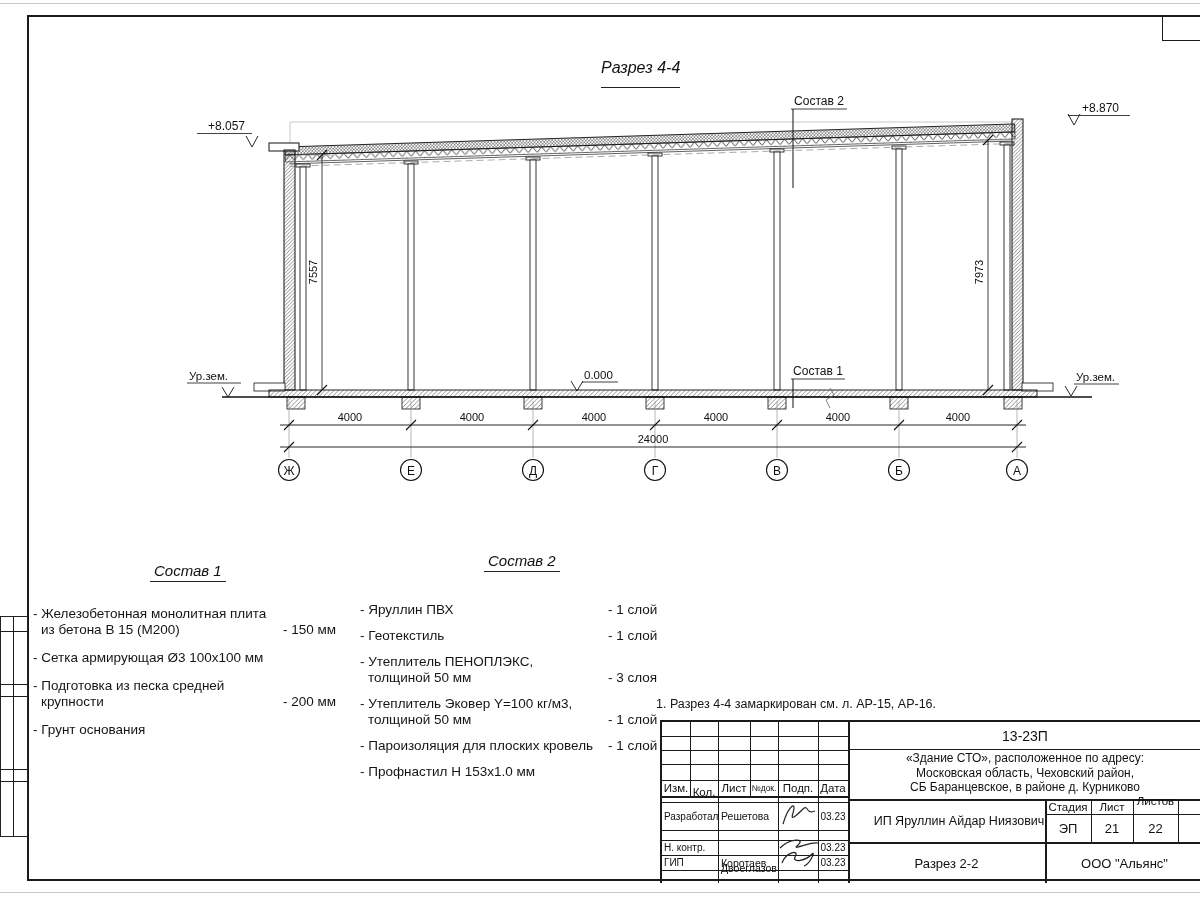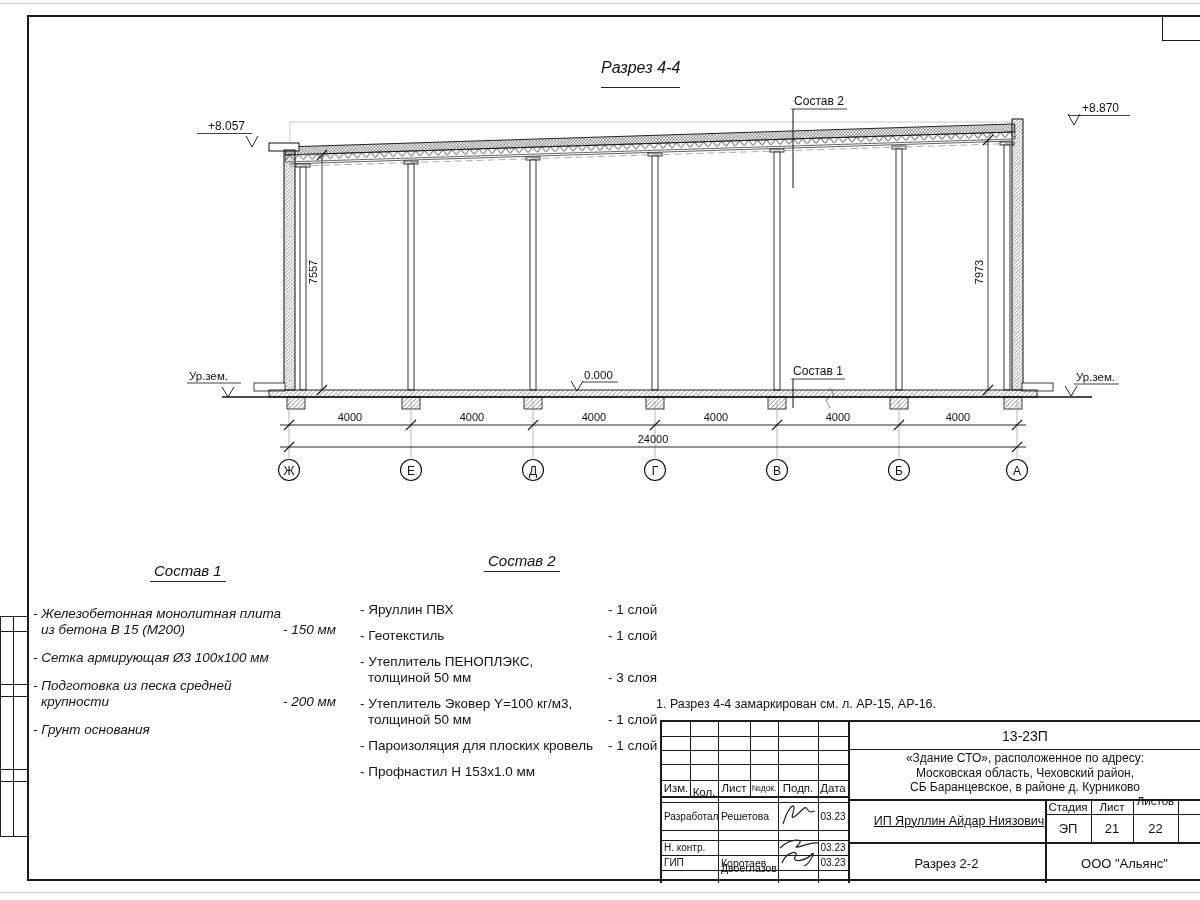--- a/index.html
+++ b/index.html
@@ -215,21 +215,21 @@
     <g>
       <text x="818" y="375" text-anchor="middle" font-size="12">Состав 1</text>
       <line x1="791" y1="379" x2="845" y2="379" stroke="#111" stroke-width="0.8"></line>
       <line x1="793" y1="379" x2="793" y2="408" stroke="#111" stroke-width="1"></line>
     </g>
   </svg>
 
   <div class="abs hd" style="left:150px;top:562px;">Состав 1</div>
   <div class="abs hd" style="left:484px;top:552px;">Состав 2</div>
 
-  <div class="list s1" style="left:33px;top:606px;width:320px;font-style:italic;">
+  <div class="list s1" style="left:33px;top:606px;width:320px;">
     <div class="li">
       <div class="l1">- Железобетонная  монолитная плита</div>
       <div class="l2">из бетона В 15 (М200)</div>
       <div class="val">- 150 мм</div>
     </div>
     <div class="li">
       <div class="l1">- Сетка армирующая Ø3 100х100 мм</div>
       <div class="l2"></div>
       <div class="val"></div>
     </div>
@@ -333,21 +333,21 @@
       <path d="M4,12 C14,2 30,2 22,9 C14,16 34,5 42,7" fill="none" stroke="#222" stroke-width="1.2"></path>
       <path d="M6,27 C10,16 24,13 19,21 C16,27 30,25 36,18 C40,14 34,28 28,30" fill="none" stroke="#222" stroke-width="1.2"></path>
     </svg>
 
     <div class="tb cc" style="left:186px;top:0;width:354px;height:27px;font-size:14px;">13-23П</div>
     <div class="abs" style="left:186px;top:29px;width:354px;height:48px;font-size:12px;line-height:14.5px;text-align:center;">
       <div>«Здание СТО», расположенное по адресу:</div>
       <div>Московская область, Чеховский район,</div>
       <div>СБ Баранцевское, в районе д. Курниково</div>
     </div>
-    <div class="tb cc" style="left:186px;top:77px;width:222px;height:43px;font-size:12.5px;text-decoration:underline;">ИП Яруллин Айдар Ниязович</div>
+    <div class="tb cc" style="left:186px;top:77px;width:222px;height:43px;font-size:12.5px;">ИП Яруллин Айдар Ниязович</div>
     <div class="tb cc" style="left:383px;top:77px;width:46px;height:15px;font-size:11.5px;">Стадия</div>
     <div class="tb cc" style="left:429px;top:77px;width:42px;height:15px;font-size:11.5px;">Лист</div>
     <div class="tb cc" style="left:471px;top:71px;width:45px;height:15px;font-size:11.5px;text-align:right;">Листов</div>
     <div class="tb cc" style="left:383px;top:92px;width:46px;height:28px;font-size:13px;">ЭП</div>
     <div class="tb cc" style="left:429px;top:92px;width:42px;height:28px;font-size:13px;">21</div>
     <div class="tb cc" style="left:471px;top:92px;width:45px;height:28px;font-size:13px;">22</div>
     <div class="tb cc" style="left:186px;top:122px;width:197px;height:39px;font-size:13px;">Разрез 2-2</div>
     <div class="tb cc" style="left:385px;top:122px;width:155px;height:39px;font-size:13px;">ООО "Альянс"</div>
   </div>
 

